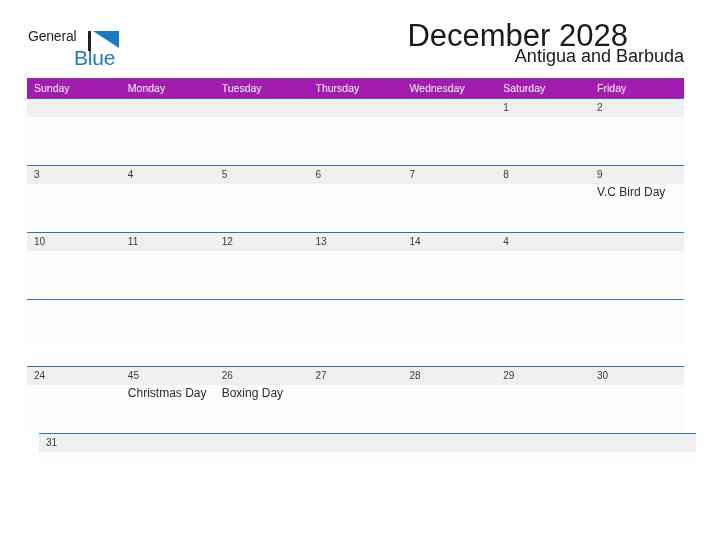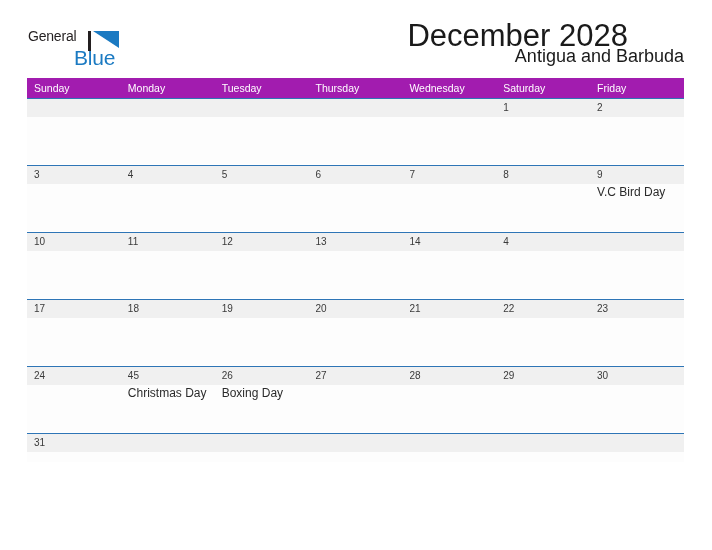--- a/index.html
+++ b/index.html
@@ -106,20 +106,21 @@
 
   .week-row {
     position: relative;
     width: 657px;
     height: 67px;
     border-top: 1.4px solid #2e75b6;
     background: #ffffff;
   }
   .week-row.last {
     height: 29px;
+    margin-left: 12px;
   }
   .week-row .day-band {
     display: flex;
     width: 657px;
     height: 18px;
     background: #f0f0f0;
   }
   .week-row .body-band {
     display: flex;
     width: 657px;
@@ -284,29 +285,20 @@
       <div class="day-events">
           <span class="event-label"></span>
         </div>
       <div class="day-events">
           <span class="event-label"></span>
         </div>
     </div>
   </div>
 
   <div class="week-row">
-    <div class="day-band">
-      <div class="day-number">17</div>
-      <div class="day-number">18</div>
-      <div class="day-number">19</div>
-      <div class="day-number">20</div>
-      <div class="day-number">21</div>
-      <div class="day-number">22</div>
-      <div class="day-number">23</div>
-    </div>
     <div class="body-band">
       <div class="day-events">
           <span class="event-label"></span>
         </div>
       <div class="day-events">
           <span class="event-label"></span>
         </div>
       <div class="day-events">
           <span class="event-label"></span>
         </div>

